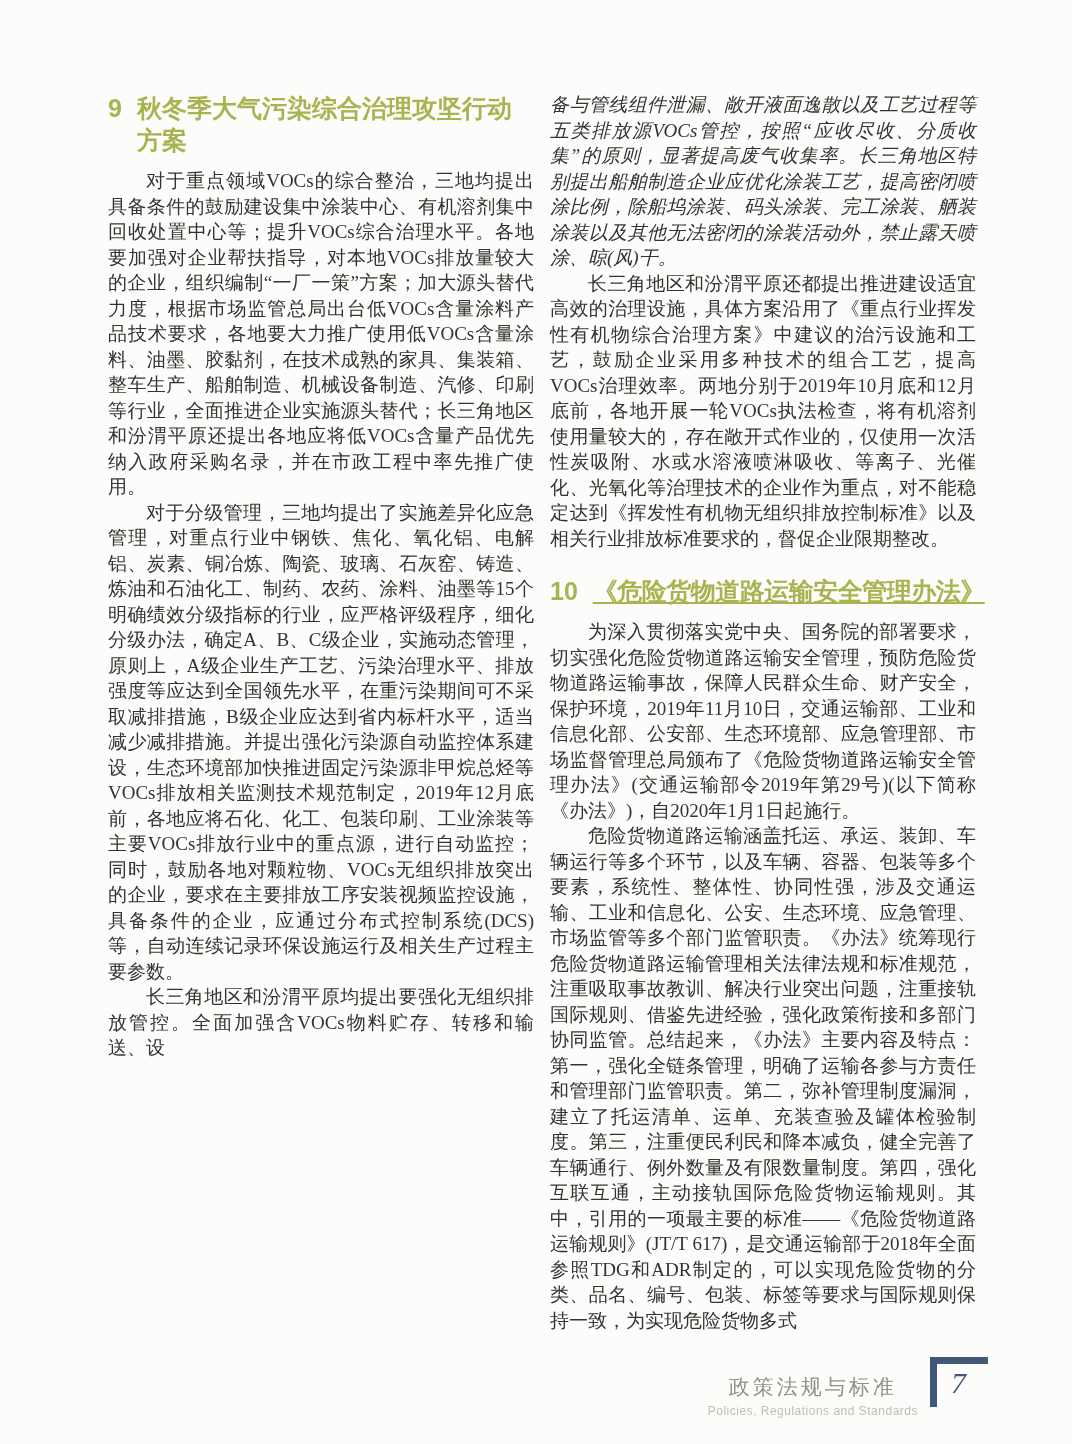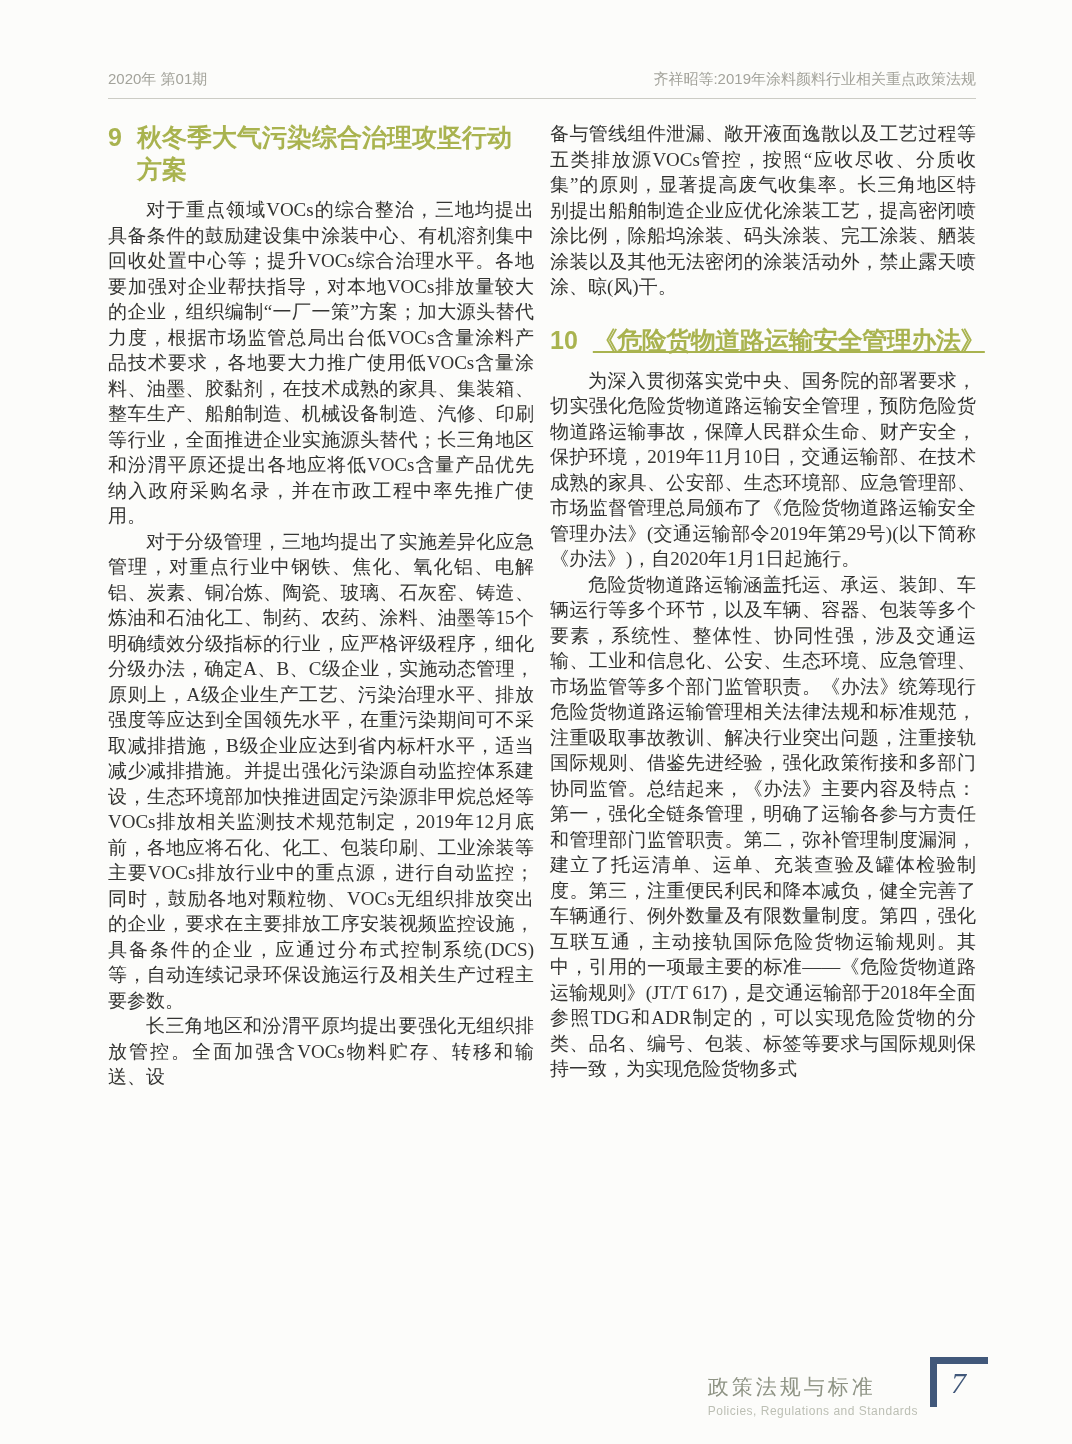--- a/index.html
+++ b/index.html
@@ -47,30 +47,30 @@
   .section-heading.second { margin-top: 24px; }
   .section-heading.second .txt { white-space: nowrap; letter-spacing: -0.5px; text-decoration: underline; }
   .body-text p {
     font-size: 19px;
     line-height: 25.5px;
     text-align: justify;
     text-justify: inter-character;
     text-indent: 2em;
     color: #333331;
   }
-  .body-text p.cont { text-indent: 0; }
+  .body-text p.cont { text-indent: 0; font-style: italic; }
   .page-footer {
     position: absolute;
     right: 84px;
     bottom: 26px;
     display: flex;
     align-items: flex-start;
   }
   .footer-titles {
-    text-align: left;
+    text-align: center;
     margin-right: 12px;
     padding-top: 16px;
   }
   .footer-cn {
     font-family: "Liberation Sans", sans-serif;
     font-size: 21px;
     letter-spacing: 3px;
     color: #8e9384;
   }
   .footer-en {
@@ -93,49 +93,46 @@
     font-size: 30px;
     color: #41587a;
   }
 </style>
 </head>
 <body>
 
 <div class="page">
   <div class="content">
 
-    <div class="page-header">
-      <span>2020年 第01期</span>
-      <span>齐祥昭等:2019年涂料颜料行业相关重点政策法规</span>
-    </div>
 
     <div class="columns">
 
       <div class="col">
         <div class="section-heading">
           <span class="num">9</span>
           <span class="txt">秋冬季大气污染综合治理攻坚行动方案</span>
         </div>
         <div class="body-text">
           <p>对于重点领域VOCs的综合整治，三地均提出具备条件的鼓励建设集中涂装中心、有机溶剂集中回收处置中心等；提升VOCs综合治理水平。各地要加强对企业帮扶指导，对本地VOCs排放量较大的企业，组织编制“一厂一策”方案；加大源头替代力度，根据市场监管总局出台低VOCs含量涂料产品技术要求，各地要大力推广使用低VOCs含量涂料、油墨、胶黏剂，在技术成熟的家具、集装箱、整车生产、船舶制造、机械设备制造、汽修、印刷等行业，全面推进企业实施源头替代；长三角地区和汾渭平原还提出各地应将低VOCs含量产品优先纳入政府采购名录，并在市政工程中率先推广使用。</p>
           <p>对于分级管理，三地均提出了实施差异化应急管理，对重点行业中钢铁、焦化、氧化铝、电解铝、炭素、铜冶炼、陶瓷、玻璃、石灰窑、铸造、炼油和石油化工、制药、农药、涂料、油墨等15个明确绩效分级指标的行业，应严格评级程序，细化分级办法，确定A、B、C级企业，实施动态管理，原则上，A级企业生产工艺、污染治理水平、排放强度等应达到全国领先水平，在重污染期间可不采取减排措施，B级企业应达到省内标杆水平，适当减少减排措施。并提出强化污染源自动监控体系建设，生态环境部加快推进固定污染源非甲烷总烃等VOCs排放相关监测技术规范制定，2019年12月底前，各地应将石化、化工、包装印刷、工业涂装等主要VOCs排放行业中的重点源，进行自动监控；同时，鼓励各地对颗粒物、VOCs无组织排放突出的企业，要求在主要排放工序安装视频监控设施，具备条件的企业，应通过分布式控制系统(DCS)等，自动连续记录环保设施运行及相关生产过程主要参数。</p>
           <p>长三角地区和汾渭平原均提出要强化无组织排放管控。全面加强含VOCs物料贮存、转移和输送、设</p>
         </div>
       </div>
 
       <div class="col">
         <div class="body-text">
           <p class="cont">备与管线组件泄漏、敞开液面逸散以及工艺过程等五类排放源VOCs管控，按照“应收尽收、分质收集”的原则，显著提高废气收集率。长三角地区特别提出船舶制造企业应优化涂装工艺，提高密闭喷涂比例，除船坞涂装、码头涂装、完工涂装、舾装涂装以及其他无法密闭的涂装活动外，禁止露天喷涂、晾(风)干。</p>
+          <p>长三角地区和汾渭平原还都提出推进建设适宜高效的治理设施，具体方案沿用了《重点行业挥发性有机物综合治理方案》中建议的治污设施和工艺，鼓励企业采用多种技术的组合工艺，提高VOCs治理效率。两地分别于2019年10月底和12月底前，各地开展一轮VOCs执法检查，将有机溶剂使用量较大的，存在敞开式作业的，仅使用一次活性炭吸附、水或水溶液喷淋吸收、等离子、光催化、光氧化等治理技术的企业作为重点，对不能稳定达到《挥发性有机物无组织排放控制标准》以及相关行业排放标准要求的，督促企业限期整改。</p>
         </div>
         <div class="section-heading second">
           <span class="num">10</span>
           <span class="txt">《危险货物道路运输安全管理办法》</span>
         </div>
         <div class="body-text">
-          <p>为深入贯彻落实党中央、国务院的部署要求，切实强化危险货物道路运输安全管理，预防危险货物道路运输事故，保障人民群众生命、财产安全，保护环境，2019年11月10日，交通运输部、在技术成熟的家具、公安部、生态环境部、应急管理部、市场监督管理总局颁布了《危险货物道路运输安全管理办法》(交通运输部令2019年第29号)(以下简称《办法》)，自2020年1月1日起施行。</p>
+          <p>为深入贯彻落实党中央、国务院的部署要求，切实强化危险货物道路运输安全管理，预防危险货物道路运输事故，保障人民群众生命、财产安全，保护环境，2019年11月10日，交通运输部、工业和信息化部、公安部、生态环境部、应急管理部、市场监督管理总局颁布了《危险货物道路运输安全管理办法》(交通运输部令2019年第29号)(以下简称《办法》)，自2020年1月1日起施行。</p>
           <p>危险货物道路运输涵盖托运、承运、装卸、车辆运行等多个环节，以及车辆、容器、包装等多个要素，系统性、整体性、协同性强，涉及交通运输、工业和信息化、公安、生态环境、应急管理、市场监管等多个部门监管职责。《办法》统筹现行危险货物道路运输管理相关法律法规和标准规范，注重吸取事故教训、解决行业突出问题，注重接轨国际规则、借鉴先进经验，强化政策衔接和多部门协同监管。总结起来，《办法》主要内容及特点：第一，强化全链条管理，明确了运输各参与方责任和管理部门监管职责。第二，弥补管理制度漏洞，建立了托运清单、运单、充装查验及罐体检验制度。第三，注重便民利民和降本减负，健全完善了车辆通行、例外数量及有限数量制度。第四，强化互联互通，主动接轨国际危险货物运输规则。其中，引用的一项最主要的标准——《危险货物道路运输规则》(JT/T 617)，是交通运输部于2018年全面参照TDG和ADR制定的，可以实现危险货物的分类、品名、编号、包装、标签等要求与国际规则保持一致，为实现危险货物多式</p>
         </div>
       </div>
 
     </div>
   </div>
 
   <div class="page-footer">
     <div class="footer-titles">
       <div class="footer-cn">政策法规与标准</div>

